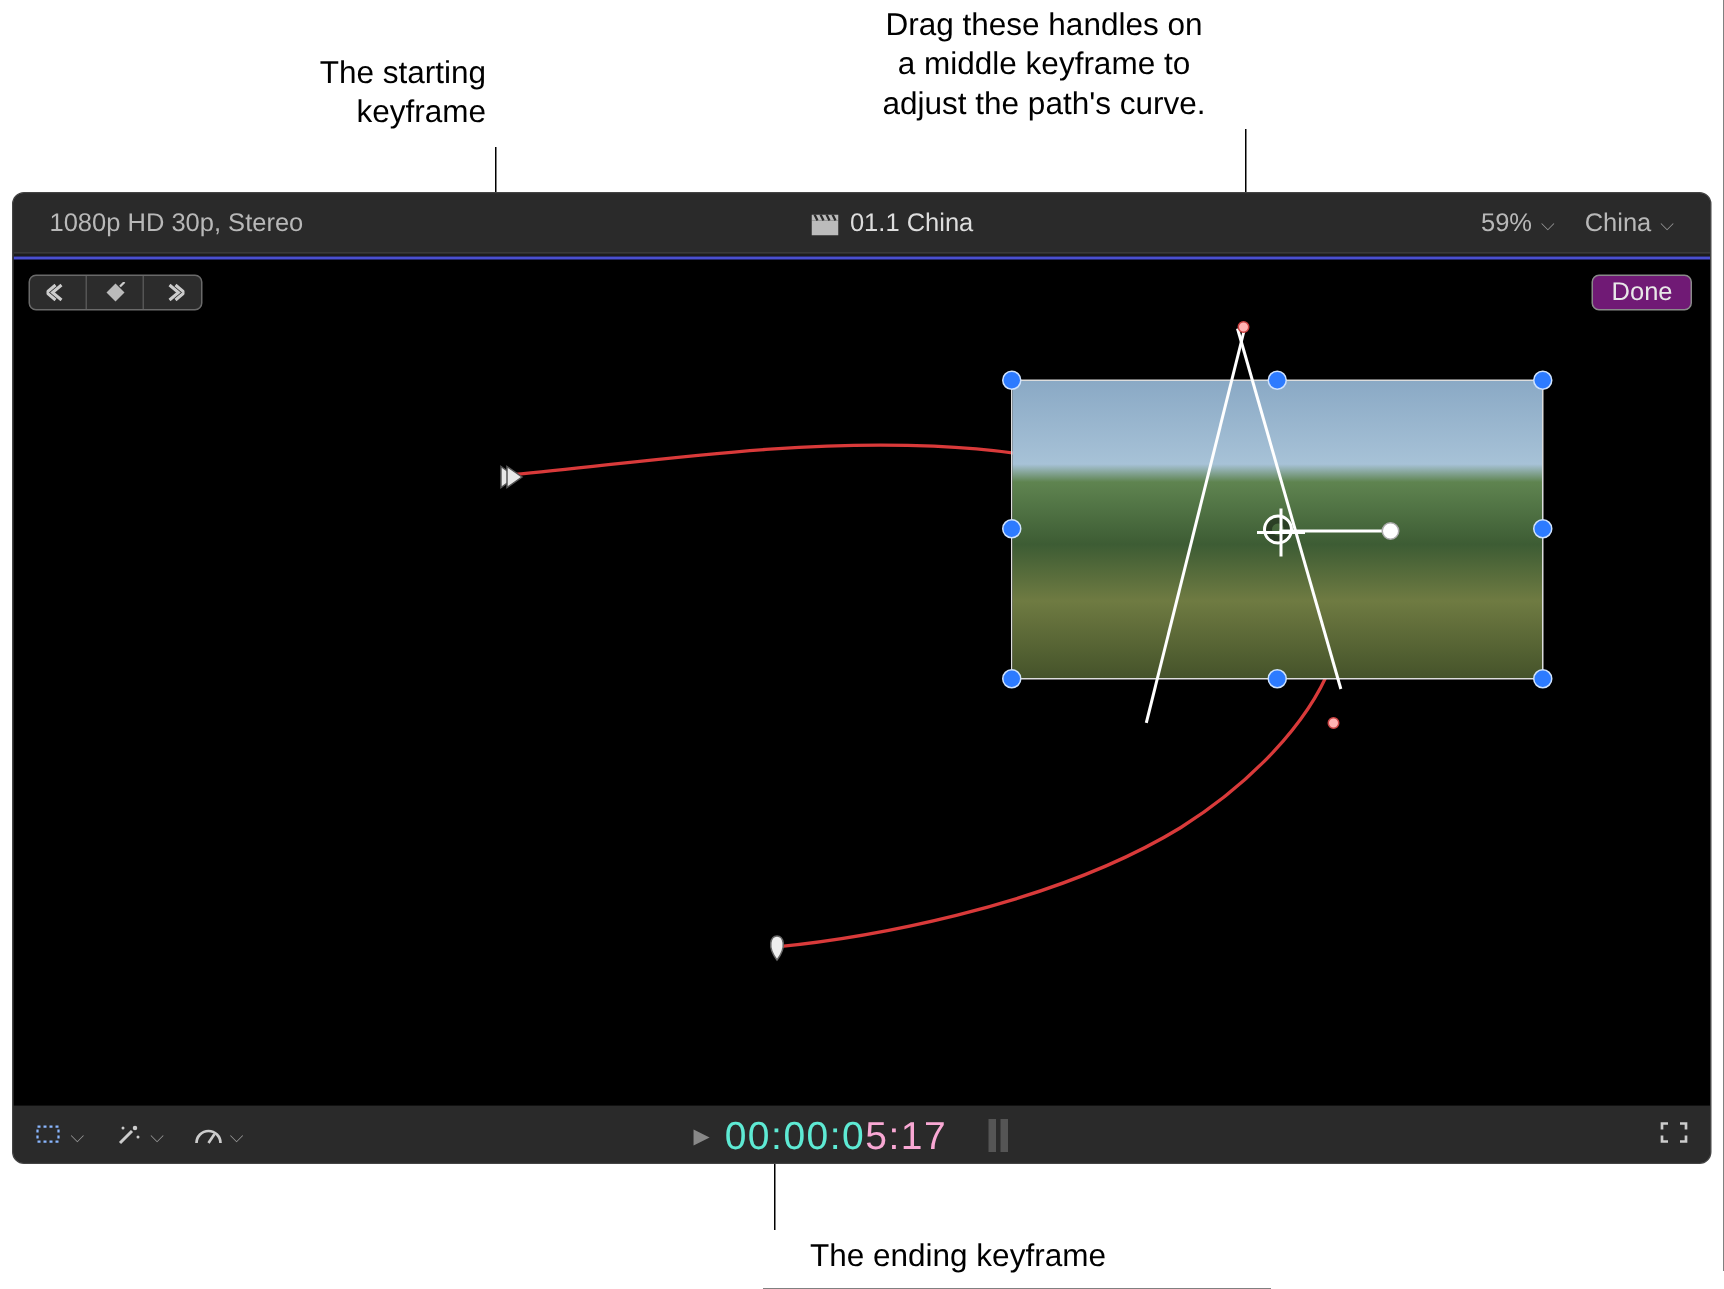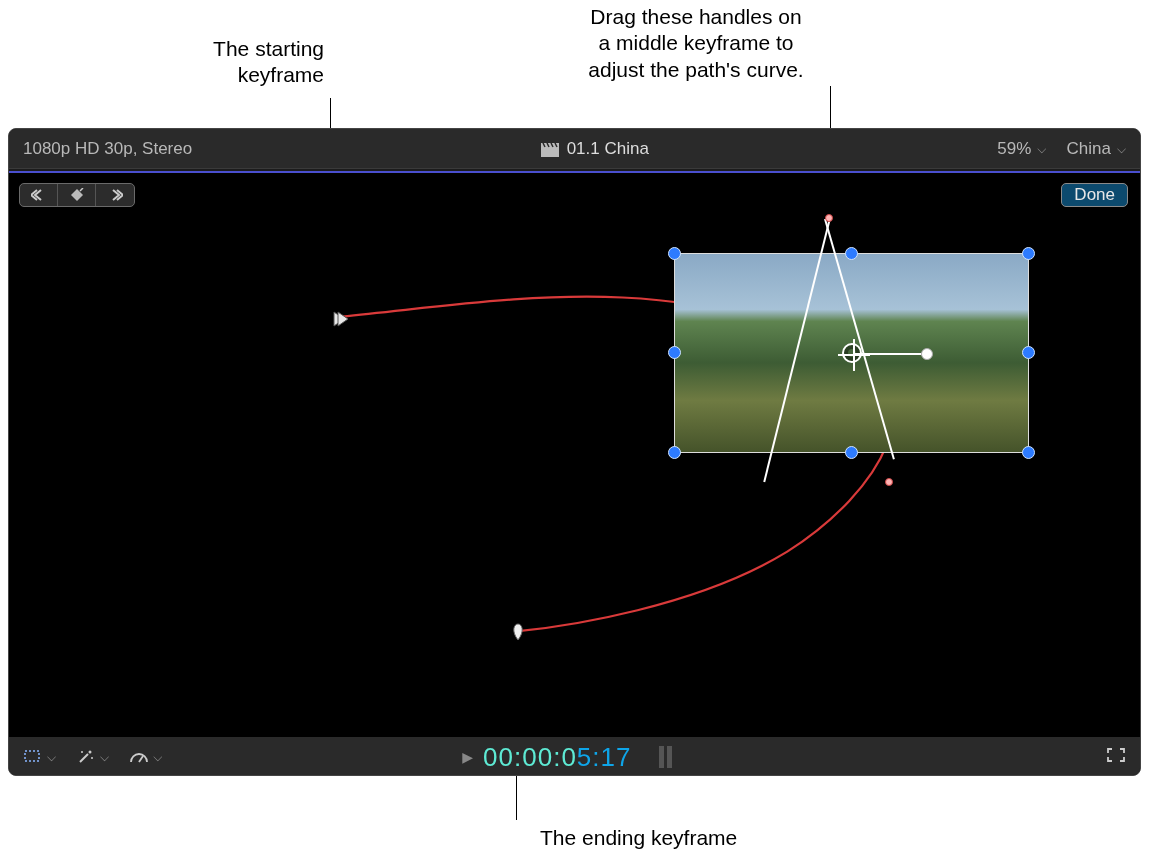--- a/index.html
+++ b/index.html
@@ -40,21 +40,21 @@
     background: #1c1c1c;
     overflow: hidden;
   }
 
   .titlebar {
     height: 40px;
     background: #2a2a2a;
     display: flex;
     align-items: center;
     justify-content: space-between;
-    padding: 0 14px;
+    padding: 0 24px;
     font-size: 17px;
     color: #b8b8b8;
     border-bottom: 1px solid #3a3a3a;
   }
   .title-left { }
   .title-center { display: flex; align-items: center; gap: 8px; color: #ddd; }
   .title-center .clap {
     width: 18px; height: 14px; display:inline-block;
   }
   .title-right { display: flex; align-items: center; gap: 20px; }
@@ -89,21 +89,21 @@
     border-right: 1px solid #555;
   }
   .seggroup .seg:last-child { border-right: none; }
 
   
   .done-btn {
     position: absolute;
     right: 12px; top: 10px;
     border: 1px solid #8a8a8a;
     border-radius: 5px;
-    background: #0c4a6e;
+    background: #701a75;
     color: #e8e8e8;
     font-size: 17px;
     padding: 1px 12px;
     cursor: pointer;
   }
 
   
   .clip-box {
     position: absolute;
     left: 665px; top: 80px;
@@ -196,21 +196,21 @@
     font-family: "SF Pro Text", "Helvetica Neue", Arial; 
   }
   .footer .tri { color:#888; font-size:14px; }
   .timecode {
     font-size: 26px;
     font-weight: 300;
     letter-spacing: 1px;
     font-variant-numeric: tabular-nums;
   }
   .tc-dim { color:#5eead4; }
-  .tc-bright { color:#0ea5e9; }
+  .tc-bright { color:#f9a8d4; }
   .footer .pausebars {
     margin-left: 18px;
     display:flex; gap:3px;
   }
   .footer .pausebars span {
     width:5px; height:22px; background:#555; display:block;
   }
   .footer .right-ico { margin-left:auto; font-size:18px; color:#bbb; }
 
   

